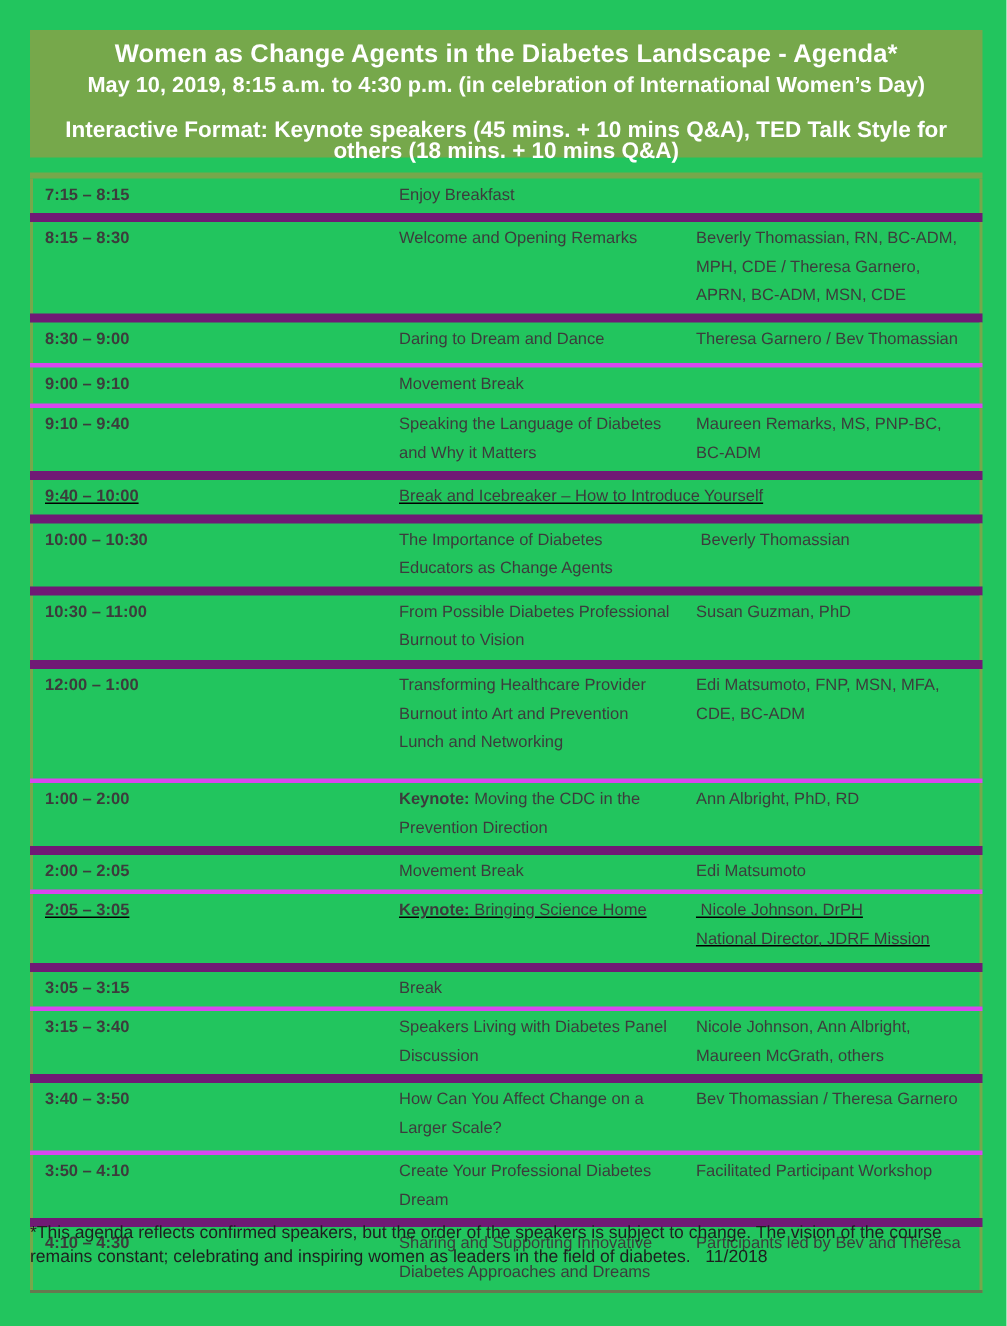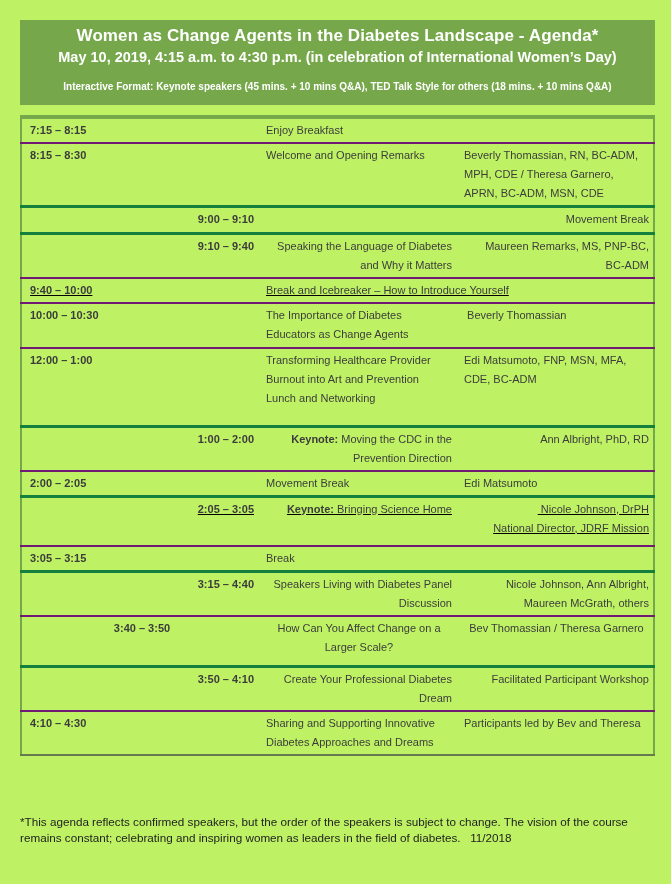--- a/index.html
+++ b/index.html
@@ -5,21 +5,21 @@
   html, body {
     margin: 0;
     padding: 0;
     background: #ffffff;
     font-family: "Liberation Sans", sans-serif;
   }
   .page {
     position: relative;
     width: 671px;
     height: 884px;
-    background: #bef264;
+    background: #22c55e;
     overflow: hidden;
   }
   
   .banner {
     position: absolute;
     left: 20px;
     top: 20px;
     width: 635px;
     height: 85px;
     background: #76A84B;
@@ -34,21 +34,21 @@
     line-height: 22px;
     letter-spacing: 0.1px;
   }
   .banner .subtitle {
     font-size: 14.5px;
     font-weight: bold;
     line-height: 19px;
     margin-top: 1px;
   }
   .banner .format-note {
-    font-size: 10px;
+    font-size: 15px;
     font-weight: bold;
     line-height: 14px;
     margin-top: 13px;
   }
   
   table.agenda {
     position: absolute;
     left: 20px;
     top: 115px;
     width: 635px;
@@ -67,73 +67,83 @@
     padding: 2px 4px 2px 8px;
     white-space: pre-line;
     overflow: hidden;
   }
   td.time {
     width: 148px;
     font-weight: bold;
   }
   td.session { width: 256px; }
   td.speaker { width: 207px; padding-left: 4px; }
-  tr.sep-thin  { border-top: 2px solid #701a75; }
-  tr.sep-thick { border-top: 3px solid #15803d; text-align: right; }
+  tr.sep-thin  { border-top: 6px solid #701a75; }
+  tr.sep-thick { border-top: 3px solid #d946ef; }
   .kn { font-weight: bold; }
   
   .footer-note {
     position: absolute;
     left: 20px;
     top: 814px;
     width: 638px;
     font-size: 11.7px;
     line-height: 15.5px;
     color: #1E1E1E;
   }
 </style>
 </head>
 <body>
 
 <div class="page">
 
   <div class="banner">
     <div class="title">Women as Change Agents in the Diabetes Landscape - Agenda*</div>
-    <div class="subtitle">May 10, 2019, 4:15 a.m. to 4:30 p.m. (in celebration of International Women’s Day)</div>
+    <div class="subtitle">May 10, 2019, 8:15 a.m. to 4:30 p.m. (in celebration of International Women’s Day)</div>
     <div class="format-note">Interactive Format: Keynote speakers (45 mins. + 10 mins Q&amp;A), TED Talk Style for others (18 mins. + 10 mins Q&amp;A)</div>
   </div>
 
   <table class="agenda">
     <tbody>
       <tr style="height:17px;">
         <td class="time">7:15 – 8:15</td>
         <td class="session" colspan="2">Enjoy Breakfast</td>
       </tr>
       <tr class="sep-thin" style="height:63px;">
         <td class="time">8:15 – 8:30</td>
         <td class="session">Welcome and Opening Remarks</td>
         <td class="speaker">Beverly Thomassian, RN, BC-ADM, MPH, CDE / Theresa Garnero, APRN, BC-ADM, MSN, CDE</td>
+      </tr>
+      <tr class="sep-thin" style="height:31px;">
+        <td class="time">8:30 – 9:00</td>
+        <td class="session">Daring to Dream and Dance</td>
+        <td class="speaker">Theresa Garnero / Bev Thomassian</td>
       </tr>
       <tr class="sep-thick" style="height:27px;">
         <td class="time">9:00 – 9:10</td>
         <td class="session" colspan="2">Movement Break</td>
       </tr>
       <tr class="sep-thick" style="height:40px;">
         <td class="time">9:10 – 9:40</td>
         <td class="session">Speaking the Language of Diabetes and Why it Matters</td>
         <td class="speaker">Maureen Remarks, MS, PNP-BC, BC-ADM</td>
       </tr>
       <tr class="sep-thin" style="height:20px;text-decoration:underline;">
         <td class="time">9:40 – 10:00</td>
         <td class="session" colspan="2">Break and Icebreaker – How to Introduce Yourself</td>
       </tr>
       <tr class="sep-thin" style="height:45px;">
         <td class="time">10:00 – 10:30</td>
         <td class="session">The Importance of Diabetes Educators as Change Agents</td>
         <td class="speaker">&nbsp;Beverly Thomassian</td>
+      </tr>
+      <tr class="sep-thin" style="height:49px;">
+        <td class="time">10:30 – 11:00</td>
+        <td class="session">From Possible Diabetes Professional Burnout to Vision</td>
+        <td class="speaker">Susan Guzman, PhD</td>
       </tr>
       <tr class="sep-thin" style="height:78px;">
         <td class="time">12:00 – 1:00</td>
         <td class="session">Transforming Healthcare Provider Burnout into Art and Prevention
 Lunch and Networking</td>
         <td class="speaker">Edi Matsumoto, FNP, MSN, MFA, CDE, BC-ADM</td>
       </tr>
       <tr class="sep-thick" style="height:37px;">
         <td class="time">1:00 – 2:00</td>
         <td class="session"><b class="kn">Keynote:</b><span> Moving the CDC in the Prevention Direction</span></td>
@@ -148,25 +158,25 @@
         <td class="time">2:05 – 3:05</td>
         <td class="session"><b class="kn">Keynote:</b><span> Bringing Science Home</span></td>
         <td class="speaker">&nbsp;Nicole Johnson, DrPH
 National Director, JDRF Mission</td>
       </tr>
       <tr class="sep-thin" style="height:22px;">
         <td class="time">3:05 – 3:15</td>
         <td class="session" colspan="2">Break</td>
       </tr>
       <tr class="sep-thick" style="height:40px;">
-        <td class="time">3:15 – 4:40</td>
+        <td class="time">3:15 – 3:40</td>
         <td class="session">Speakers Living with Diabetes Panel Discussion</td>
         <td class="speaker">Nicole Johnson, Ann Albright, Maureen McGrath, others</td>
       </tr>
-      <tr class="sep-thin" style="height:50px;text-align:center;">
+      <tr class="sep-thin" style="height:50px;">
         <td class="time">3:40 – 3:50</td>
         <td class="session">How Can You Affect Change on a Larger Scale?</td>
         <td class="speaker">Bev Thomassian / Theresa Garnero</td>
       </tr>
       <tr class="sep-thick" style="height:42px;">
         <td class="time">3:50 – 4:10</td>
         <td class="session">Create Your Professional Diabetes Dream</td>
         <td class="speaker">Facilitated Participant Workshop</td>
       </tr>
       <tr class="sep-thin" style="height:42px;">

